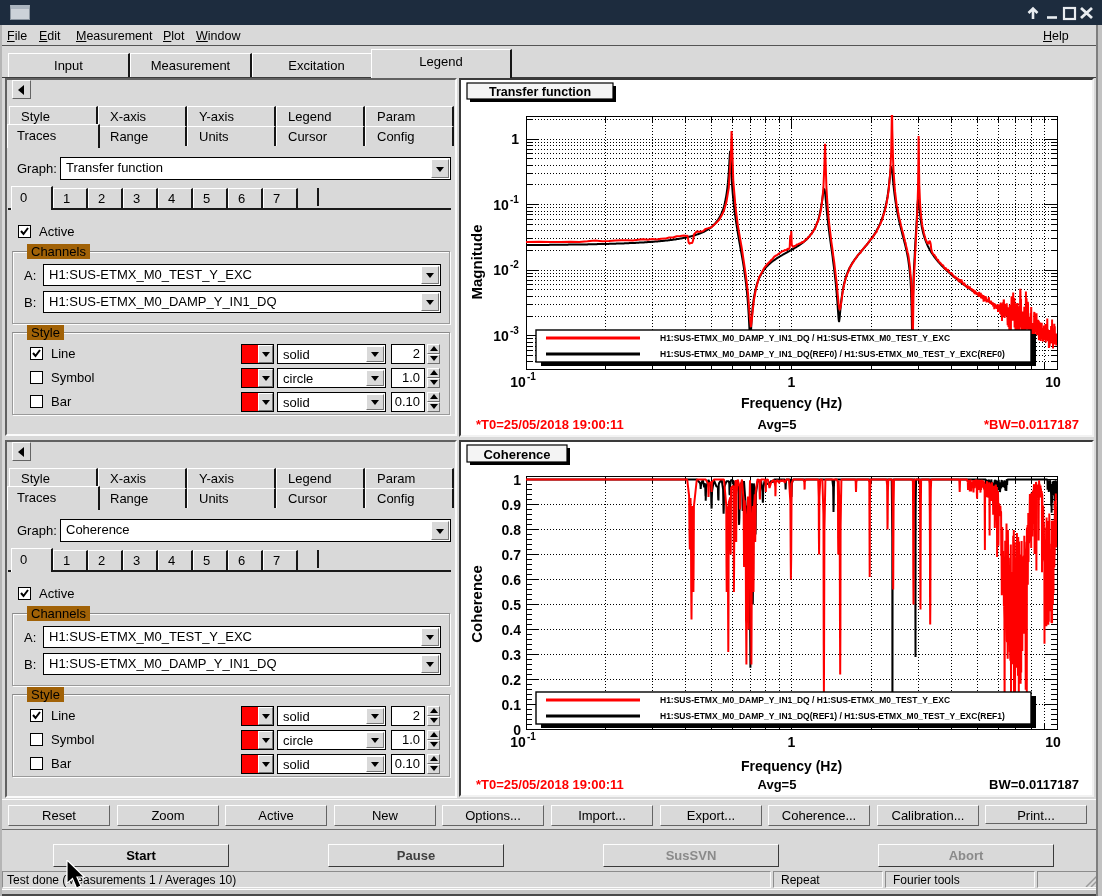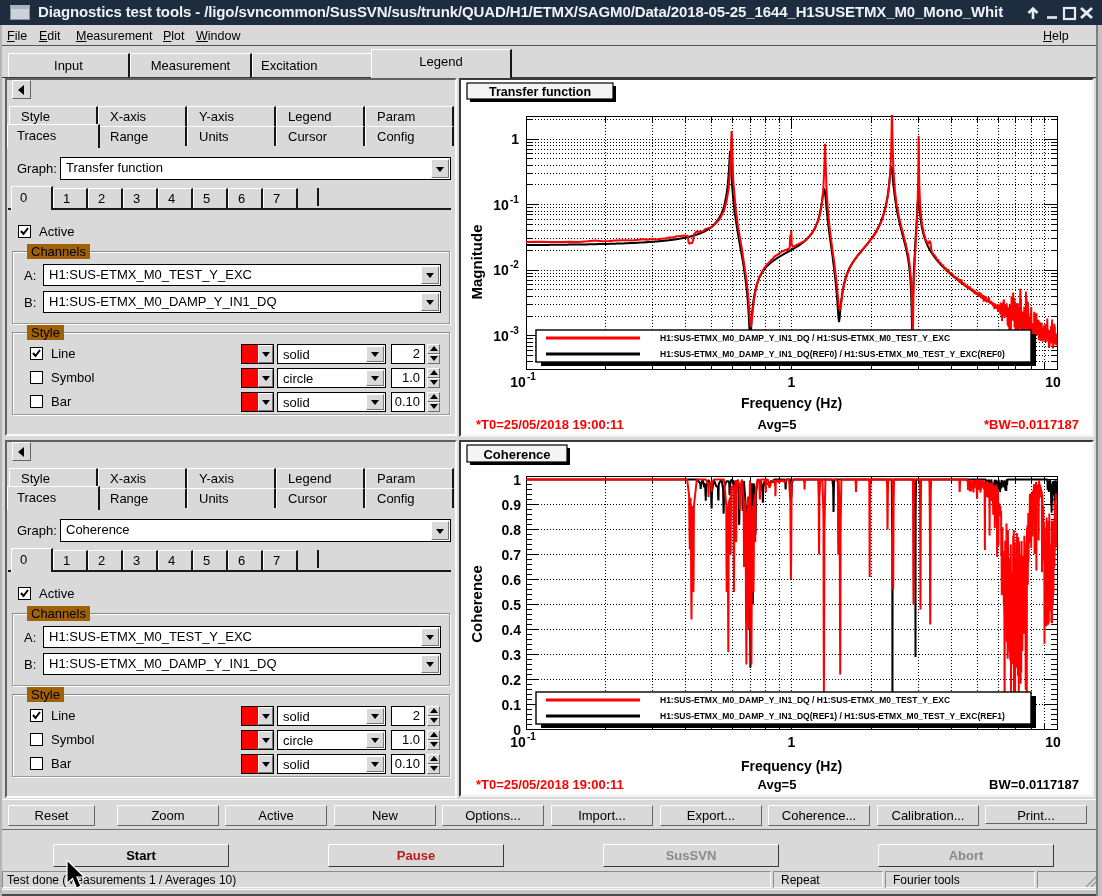--- a/index.html
+++ b/index.html
@@ -19,21 +19,20 @@
 .gboxlab{position:absolute;top:-8px;left:14px;background:#a16207;padding:0 4px;font-size:13px;}
 .lbl{position:absolute;font-size:13px;color:#000;white-space:nowrap;}
 .btn{position:absolute;background:#d9d9d9;border-top:1px solid #fdfdfd;border-left:1px solid #fdfdfd;border-bottom:1px solid #646464;border-right:1px solid #646464;font-size:13px;text-align:center;color:#000;}
 .spinf{position:absolute;background:#fff;border:1px solid #000;font-size:13px;text-align:right;}
 .spinb{position:absolute;background:#d9d9d9;border-top:1px solid #fff;border-left:1px solid #fff;border-bottom:1px solid #6e6e6e;border-right:1px solid #6e6e6e;}
 .uarr{position:absolute;left:50%;top:50%;margin-left:-4px;margin-top:-3px;width:0;height:0;border-left:4px solid transparent;border-right:4px solid transparent;border-bottom:5px solid #000;}
 .statuscell{position:absolute;border-top:1px solid #8c8c8c;border-left:1px solid #8c8c8c;border-bottom:1px solid #fbfbfb;border-right:1px solid #fbfbfb;font-size:12px;}
 </style></head><body>
 <div class="abs titlebar">
     <div class="abs" style="left:10px;top:5px;width:20px;height:15px;background:#ccd2d8;border:1px solid #8a949e;border-top:4px solid #aab4be;"></div>
-    <div class="abs titletext">Diagnostics test tools - /ligo/svncommon/SusSVN/sus/trunk/QUAD/H1/ETMX/SAGM0/Data/2018-05-25_1644_H1SUSETMX_M0_Mono_Whit</div>
     <svg class="abs" style="left:1024px;top:4px;" width="72" height="17">
       <path d="M9 15 L9 5 M4.5 9 L9 4.5 L13.5 9" stroke="#e8ecf0" stroke-width="2.6" fill="none"></path>
       <line x1="23" y1="13.5" x2="33" y2="13.5" stroke="#e8ecf0" stroke-width="2.6"></line>
       <rect x="40" y="4" width="11" height="11" fill="none" stroke="#e8ecf0" stroke-width="2.2"></rect>
       <path d="M57 4 L68 14 M68 4 L57 14" stroke="#e8ecf0" stroke-width="2.8"></path>
     </svg>
   </div>
 <div class="abs menubar">
 <div class="menuitem" style="left:7px;"><u>F</u>ile</div>
 <div class="menuitem" style="left:39px;"><u>E</u>dit</div>
@@ -42,21 +41,21 @@
 <div class="menuitem" style="left:196px;"><u>W</u>indow</div>
 <div class="menuitem" style="left:1043px;"><u>H</u>elp</div>
 </div>
 <div class="tab" style="left:8px;top:53px;width:122px;height:24px;">
     <div style="text-align:center;margin-top:4px;">Input</div>
   </div>
 <div class="tab" style="left:130px;top:53px;width:122px;height:24px;">
     <div style="text-align:center;margin-top:4px;">Measurement</div>
   </div>
 <div class="tab" style="left:252px;top:53px;width:122px;height:24px;">
-    <div style="margin-top:4px;margin-left:8px;">Excitation</div>
+    <div style="text-align:center;margin-top:4px;margin-left:8px;">Excitation</div>
   </div>
 <div class="seltab" style="left:371px;top:49px;width:141px;height:29px;border-bottom:none;">
     <div style="text-align:center;margin-top:4px;">Legend</div>
   </div>
 <div class="abs" style="left:2px;top:77px;width:1098px;height:1px;background:#3c3c3c;"></div>
 <div class="abs sunken2" style="left:5px;top:78px;width:452px;height:358px;"></div>
 <div class="btn" style="left:12px;top:80px;width:19px;height:19px;">
     <div style="position:absolute;left:5px;top:4px;width:0;height:0;border-top:5px solid transparent;border-bottom:5px solid transparent;border-right:6px solid #000;"></div>
   </div>
 <div class="tab" style="left:9px;top:106px;width:89px;height:20px;">
@@ -776,32 +775,32 @@
 <text x="21" y="162" font-size="15" font-weight="bold" text-anchor="middle" transform="rotate(-90 21 162)">Coherence</text>
 <rect x="9" y="6" width="100" height="17" fill="#000"></rect>
 <rect x="6" y="3" width="100" height="17" fill="#f4f4f4" stroke="#000" stroke-width="1.2"></rect>
 <text x="56" y="17" font-size="13" font-weight="bold" text-anchor="middle">Coherence</text>
 <text x="15" y="347" font-size="13" font-weight="bold" fill="#ff0000">*T0=25/05/2018 19:00:11</text>
 <text x="316" y="347" font-size="13" font-weight="bold" text-anchor="middle">Avg=5</text>
 <text x="618" y="347" font-size="13" font-weight="bold" text-anchor="end">BW=0.0117187</text>
 </svg></div>
 <div class="abs" style="left:2px;top:799px;width:1098px;height:1px;background:#fdfdfd;"></div>
 <div class="abs" style="left:2px;top:829px;width:1098px;height:1px;background:#6e6e6e;"></div>
-<div class="btn" style="left:8px;top:805px;width:87px;height:21px;padding-top:2px;">Reset</div>
+<div class="btn" style="left:8px;top:805px;width:102px;height:21px;padding-top:2px;">Reset</div>
 <div class="btn" style="left:117px;top:805px;width:102px;height:21px;padding-top:2px;">Zoom</div>
 <div class="btn" style="left:225px;top:805px;width:102px;height:21px;padding-top:2px;">Active</div>
 <div class="btn" style="left:334px;top:805px;width:102px;height:21px;padding-top:2px;">New</div>
 <div class="btn" style="left:442px;top:805px;width:102px;height:21px;padding-top:2px;">Options...</div>
 <div class="btn" style="left:551px;top:805px;width:102px;height:21px;padding-top:2px;">Import...</div>
 <div class="btn" style="left:660px;top:805px;width:102px;height:21px;padding-top:2px;">Export...</div>
 <div class="btn" style="left:768px;top:805px;width:102px;height:21px;padding-top:2px;">Coherence...</div>
 <div class="btn" style="left:877px;top:805px;width:102px;height:21px;padding-top:2px;">Calibration...</div>
 <div class="btn" style="left:985px;top:805px;width:102px;height:19px;padding-top:2px;">Print...</div>
 <div class="btn" style="left:53px;top:844px;width:176px;height:23px;padding-top:3px;font-weight:bold;color:#000;border-bottom:1px solid #3a3a3a;border-right:1px solid #3a3a3a;">Start</div>
-<div class="btn" style="left:328px;top:844px;width:176px;height:23px;padding-top:3px;font-weight:bold;color:#b91c1c;border-bottom:1px solid #3a3a3a;border-right:1px solid #3a3a3a;">Pause</div>
+<div class="btn" style="left:328px;top:844px;width:176px;height:23px;padding-top:3px;font-weight:bold;color:#404040;border-bottom:1px solid #3a3a3a;border-right:1px solid #3a3a3a;">Pause</div>
 <div class="btn" style="left:603px;top:844px;width:176px;height:23px;padding-top:3px;font-weight:bold;color:#8a8a8a;border-bottom:1px solid #3a3a3a;border-right:1px solid #3a3a3a;">SusSVN</div>
 <div class="btn" style="left:878px;top:844px;width:176px;height:23px;padding-top:3px;font-weight:bold;color:#8a8a8a;border-bottom:1px solid #3a3a3a;border-right:1px solid #3a3a3a;">Abort</div>
 <div class="statuscell" style="left:2px;top:871px;width:769px;height:17px;">
     <div style="margin:1px 0 0 4px;">Test done (Measurements 1 / Averages 10)</div>
   </div>
 <div class="statuscell" style="left:773px;top:871px;width:110px;height:17px;">
     <div style="margin:1px 0 0 7px;">Repeat</div>
   </div>
 <div class="statuscell" style="left:885px;top:871px;width:150px;height:17px;">
     <div style="margin:1px 0 0 7px;">Fourier tools</div>

